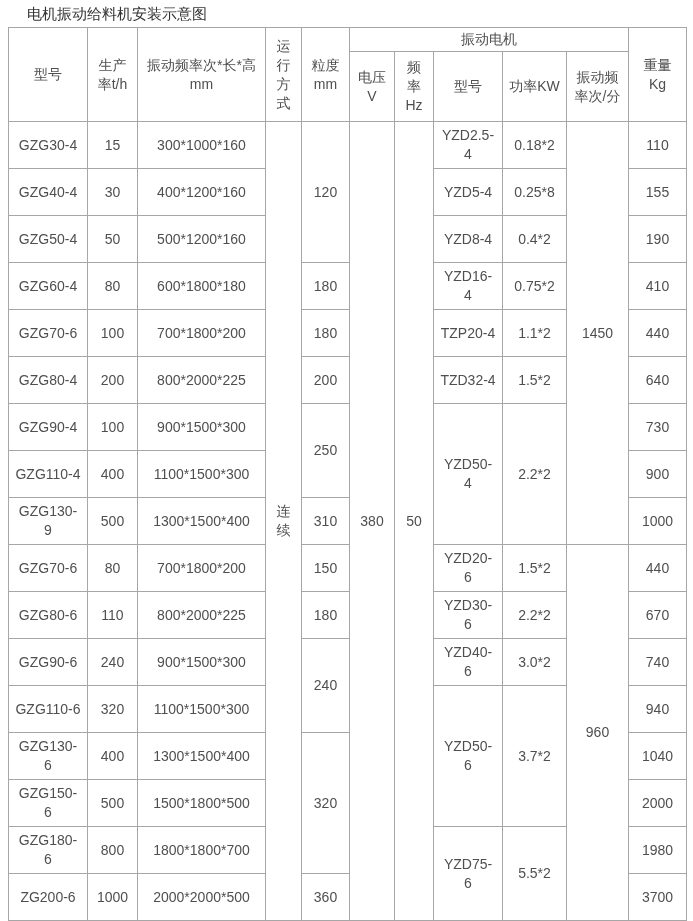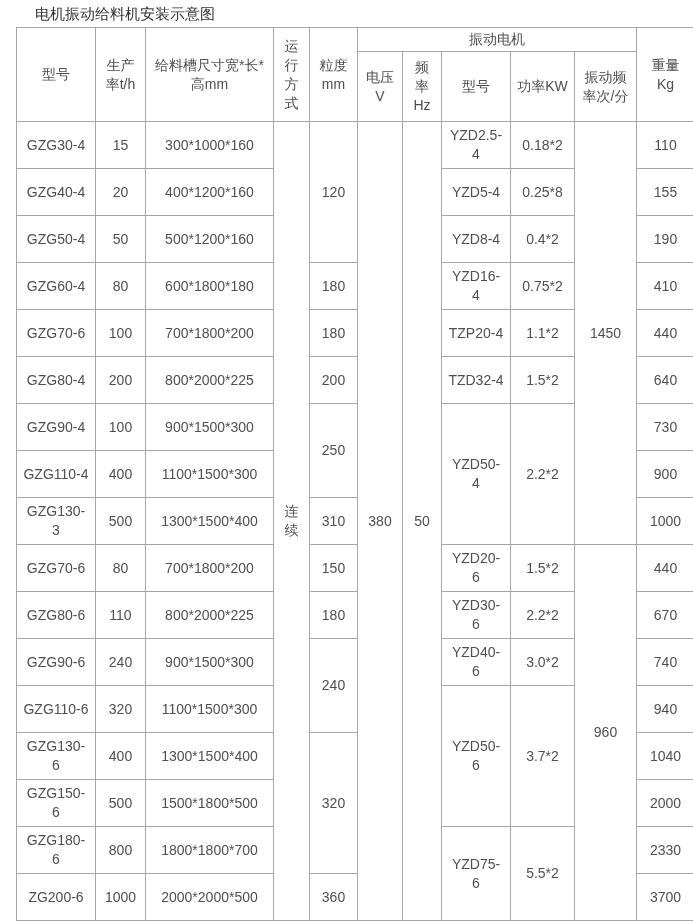--- a/index.html
+++ b/index.html
@@ -6,21 +6,20 @@
   html, body {
     margin: 0; padding: 0;
     background: #ffffff;
     font-family: "Liberation Sans", "DejaVu Sans", sans-serif;
   }
   .page {
     width: 693px;
     height: 921px;
     background: #ffffff;
     overflow: hidden;
-    padding-left: 8px;
   }
   .title {
     margin: 5px 0 4px 27px;
     font-size: 15px;
     line-height: 18px;
     color: #333333;
   }
   table.spec {
     border-collapse: collapse;
     table-layout: fixed;
@@ -73,21 +72,21 @@
         <col class="c-freq">
         <col class="c-mmodel">
         <col class="c-power">
         <col class="c-vibfreq">
       <col class="c-weight">
     </colgroup>
     <thead>
       <tr class="h1">
         <th rowspan="2">型号</th>
         <th rowspan="2">生产率t/h</th>
-        <th rowspan="2">给料槽尺寸宽*长*高mm</th>
+        <th rowspan="2">振动频率次*长*高mm</th>
         <th rowspan="2">运行方式</th>
         <th rowspan="2">粒度mm</th>
         <th colspan="5">振动电机</th>
         <th rowspan="2">重量Kg</th>
       </tr>
       <tr class="h2">
         <th>电压V</th>
         <th>频率Hz</th>
         <th>型号</th>
         <th>功率KW</th>
@@ -103,21 +102,21 @@
         <td rowspan="3">120</td>
         <td rowspan="17">380</td>
         <td rowspan="17">50</td>
         <td>YZD2.5-4</td>
         <td>0.18*2</td>
         <td rowspan="9">1450</td>
         <td>110</td>
       </tr>
       <tr>
         <td>GZG40-4</td>
-        <td>20</td>
+        <td>30</td>
         <td>400*1200*160</td>
         <td>YZD5-4</td>
         <td>0.25*8</td>
         <td>155</td>
       </tr>
       <tr>
         <td>GZG50-4</td>
         <td>50</td>
         <td>500*1200*160</td>
         <td>YZD8-4</td>
@@ -160,21 +159,21 @@
         <td rowspan="3">2.2*2</td>
         <td>730</td>
       </tr>
       <tr>
         <td>GZG110-4</td>
         <td>400</td>
         <td>1100*1500*300</td>
         <td>900</td>
       </tr>
       <tr>
-        <td>GZG130-3</td>
+        <td>GZG130-9</td>
         <td>500</td>
         <td>1300*1500*400</td>
         <td>310</td>
         <td>1000</td>
       </tr>
       <tr>
         <td>GZG70-6</td>
         <td>80</td>
         <td>700*1800*200</td>
         <td>150</td>
@@ -221,21 +220,21 @@
         <td>500</td>
         <td>1500*1800*500</td>
         <td>2000</td>
       </tr>
       <tr>
         <td>GZG180-6</td>
         <td>800</td>
         <td>1800*1800*700</td>
         <td rowspan="2">YZD75-6</td>
         <td rowspan="2">5.5*2</td>
-        <td>2330</td>
+        <td>1980</td>
       </tr>
       <tr>
         <td>ZG200-6</td>
         <td>1000</td>
         <td>2000*2000*500</td>
         <td>360</td>
         <td>3700</td>
       </tr>
     </tbody>
   </table>

